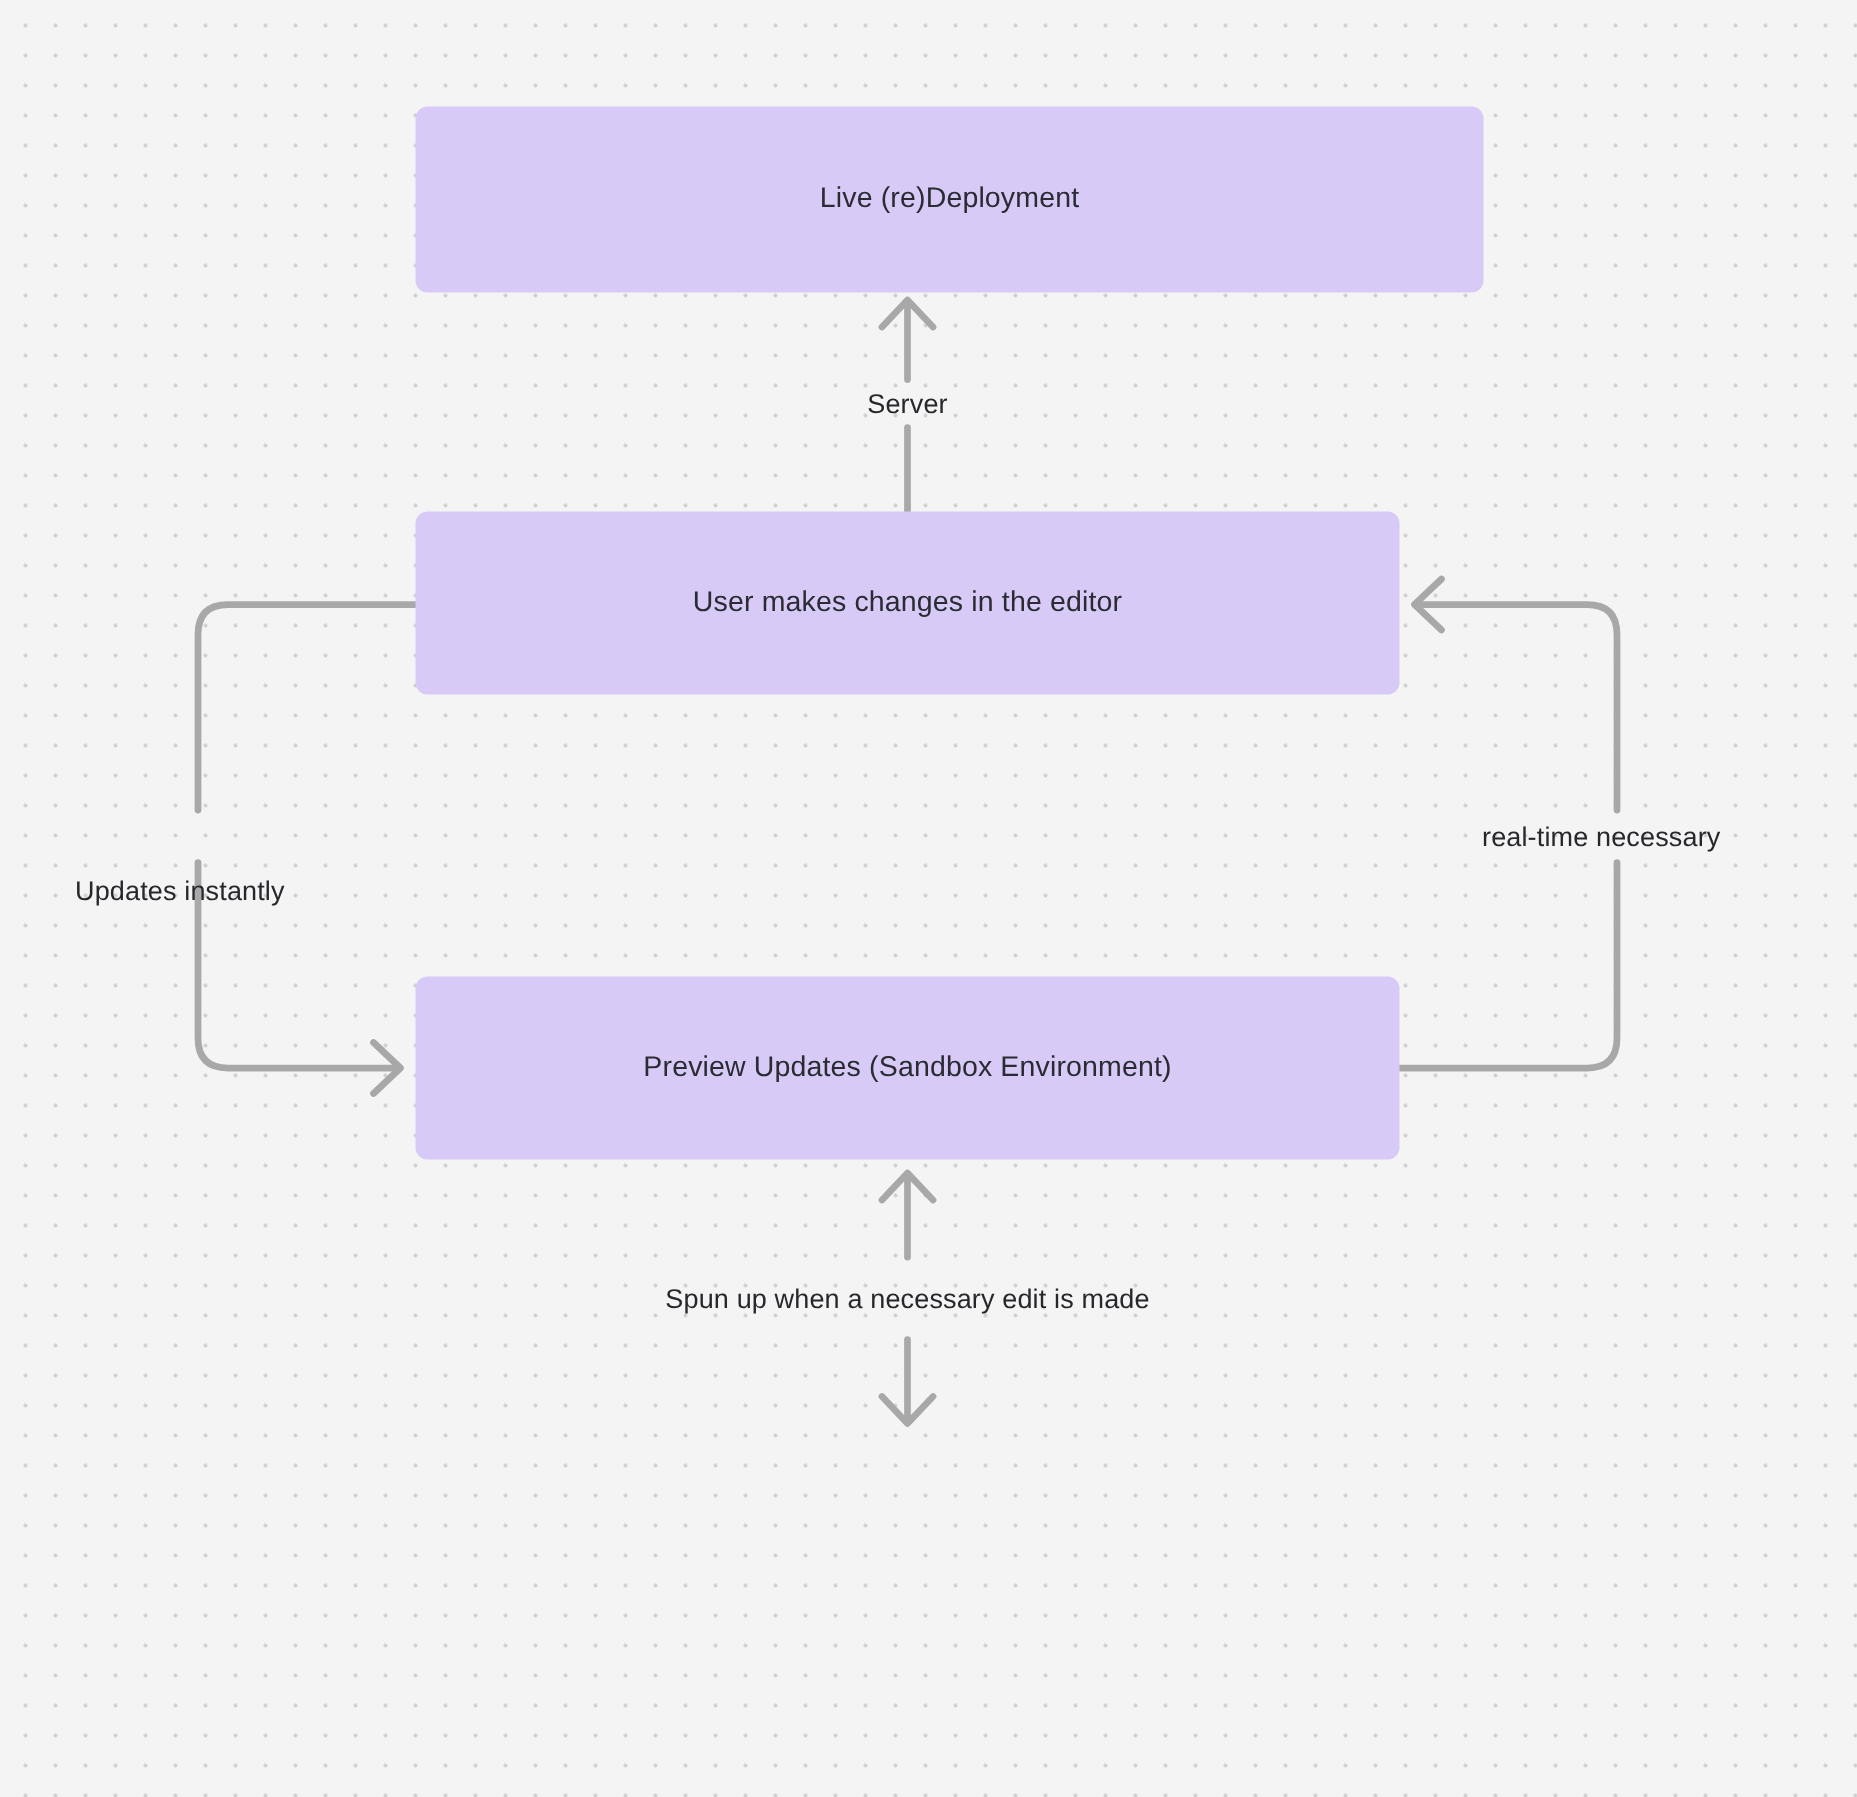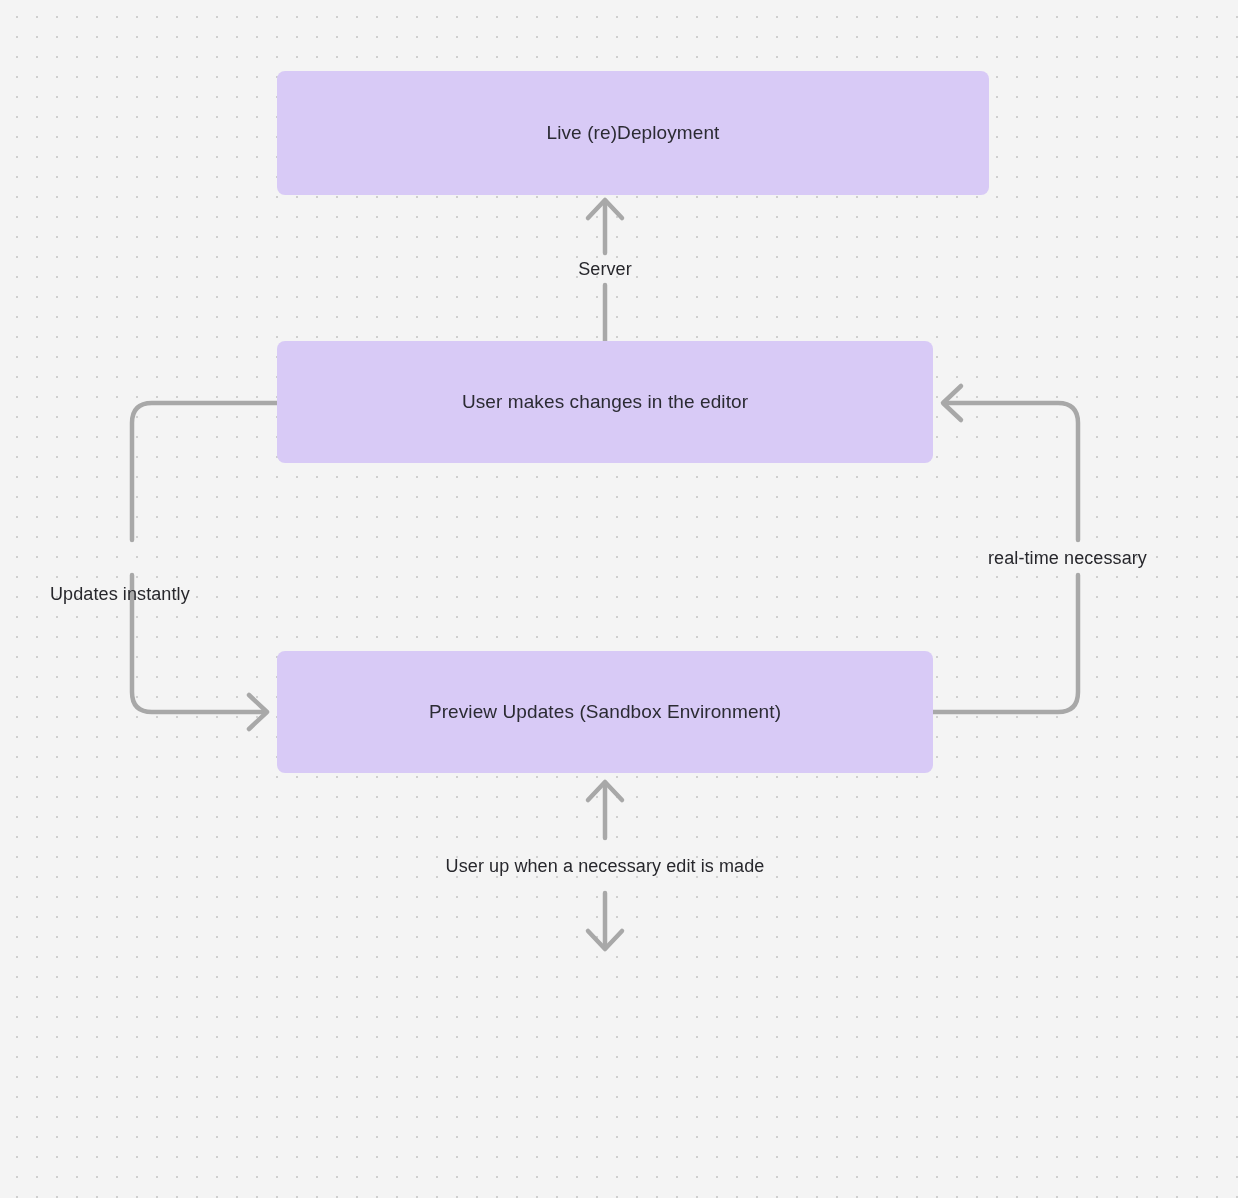--- a/index.html
+++ b/index.html
@@ -115,15 +115,15 @@
     <span class="node-label">Preview Updates (Sandbox Environment)</span>
   </div>
 
 
   <div class="edge-label center" style="left:605px; top:269px;">Server</div>
 
   <div class="edge-label left-anchor" style="left:50px; top:558px;margin-top:36px;">Updates instantly</div>
 
   <div class="edge-label left-anchor" style="left:988px; top:558px;">real-time necessary</div>
 
-  <div class="edge-label center" style="left:605px; top:866px;">User up when a necessary edit is made</div>
+  <div class="edge-label center" style="left:605px; top:866px;">Spun up when a necessary edit is made</div>
 
 </div>
 
 </body></html>

